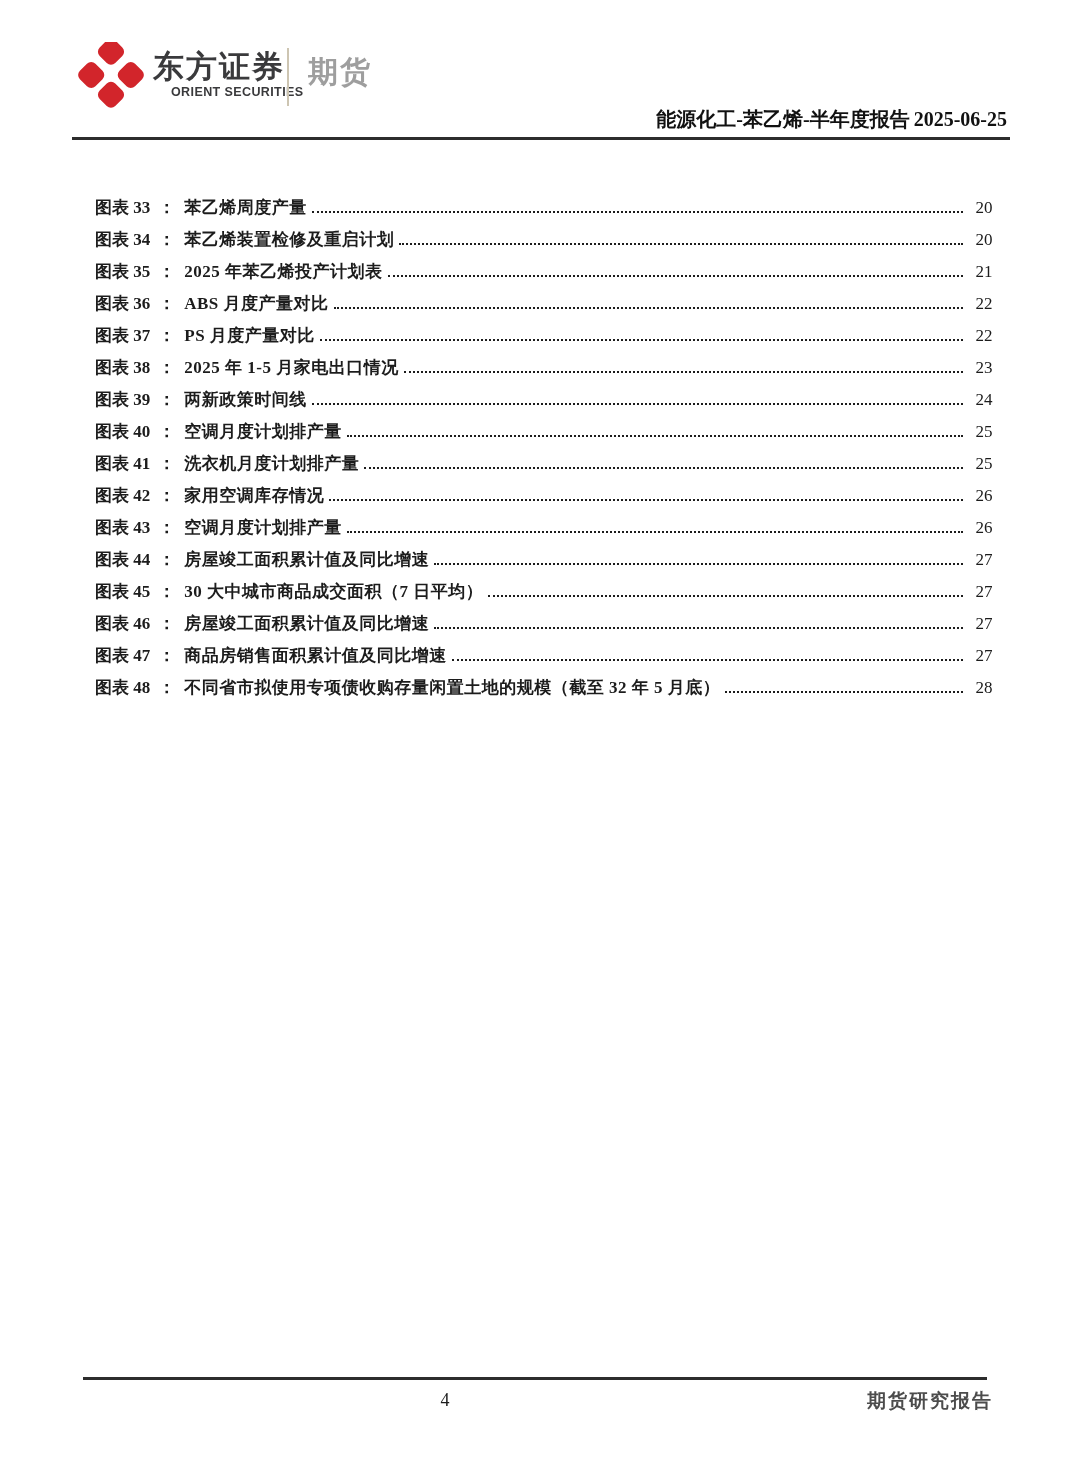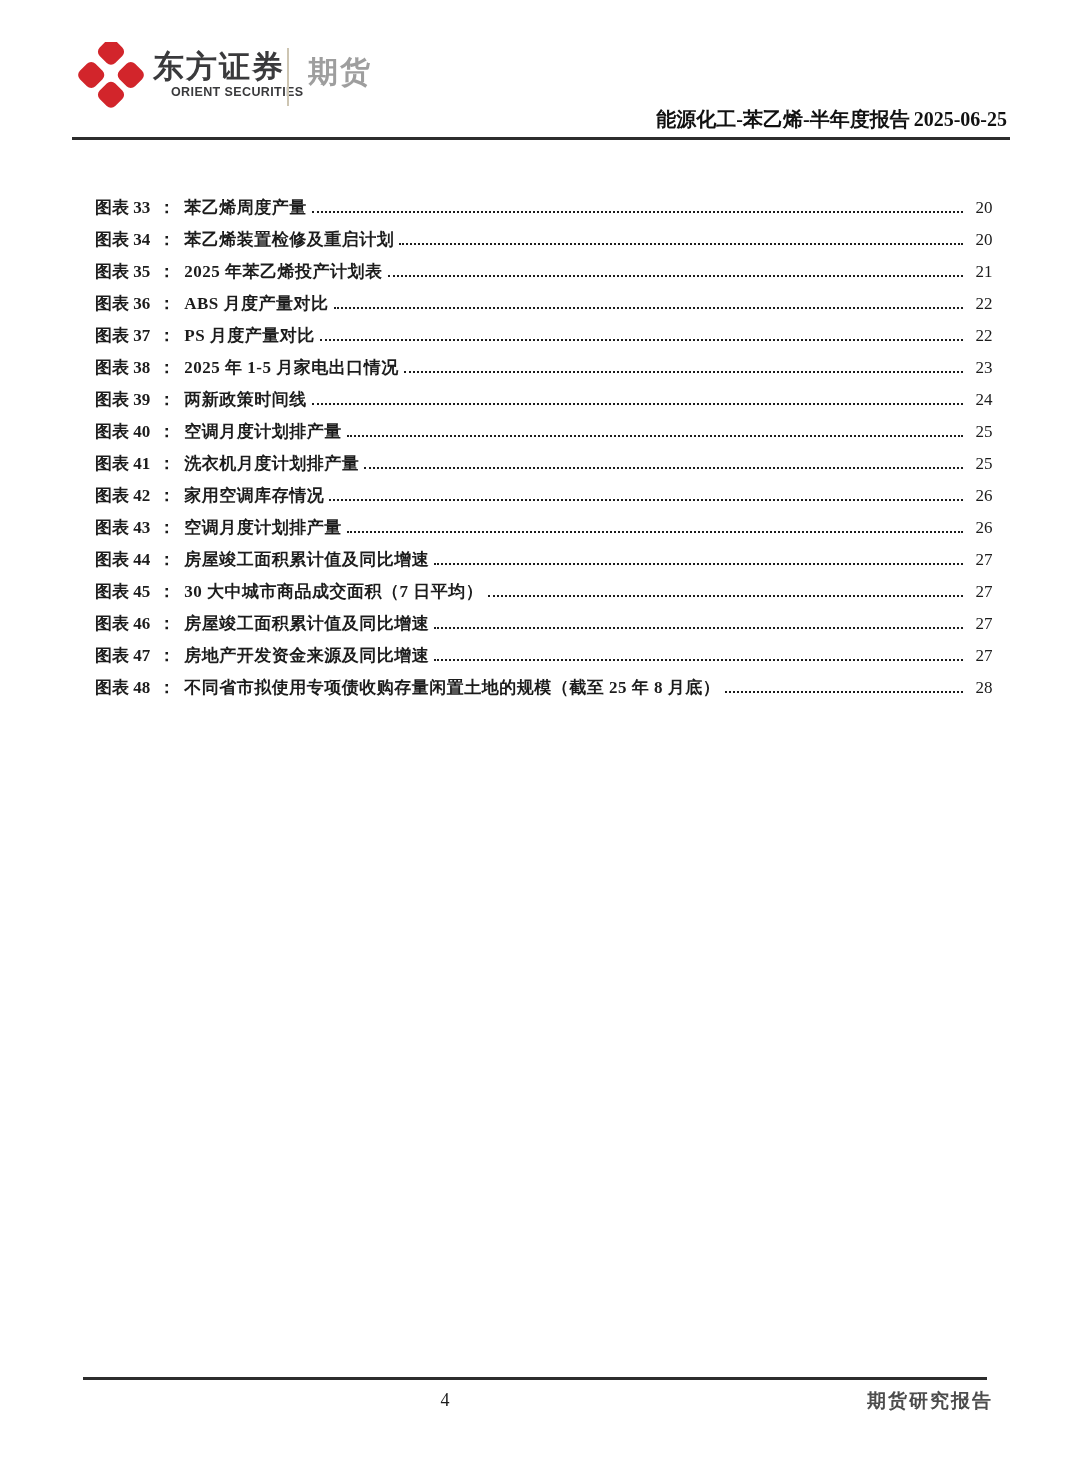--- a/index.html
+++ b/index.html
@@ -192,29 +192,29 @@
       <span class="t-item">图表 46</span>
         <span class="t-colon">：</span>
         <span class="t-title">房屋竣工面积累计值及同比增速</span>
       <span class="t-dots"></span>
       <span class="t-page">27</span>
     </div>
 
     <div class="toc-row">
       <span class="t-item">图表 47</span>
         <span class="t-colon">：</span>
-        <span class="t-title">房地产开发资金来源及同比增速</span>
+        <span class="t-title">商品房销售面积累计值及同比增速</span>
       <span class="t-dots"></span>
       <span class="t-page">27</span>
     </div>
 
     <div class="toc-row">
       <span class="t-item">图表 48</span>
         <span class="t-colon">：</span>
-        <span class="t-title">不同省市拟使用专项债收购存量闲置土地的规模（截至 25 年 8 月底）</span>
+        <span class="t-title">不同省市拟使用专项债收购存量闲置土地的规模（截至 32 年 5 月底）</span>
       <span class="t-dots"></span>
       <span class="t-page">28</span>
     </div>
 
   </div>
 
   <div class="footer-rule"></div>
   <div class="page-number">4</div>
   <div class="footer-label">期货研究报告</div>
 

